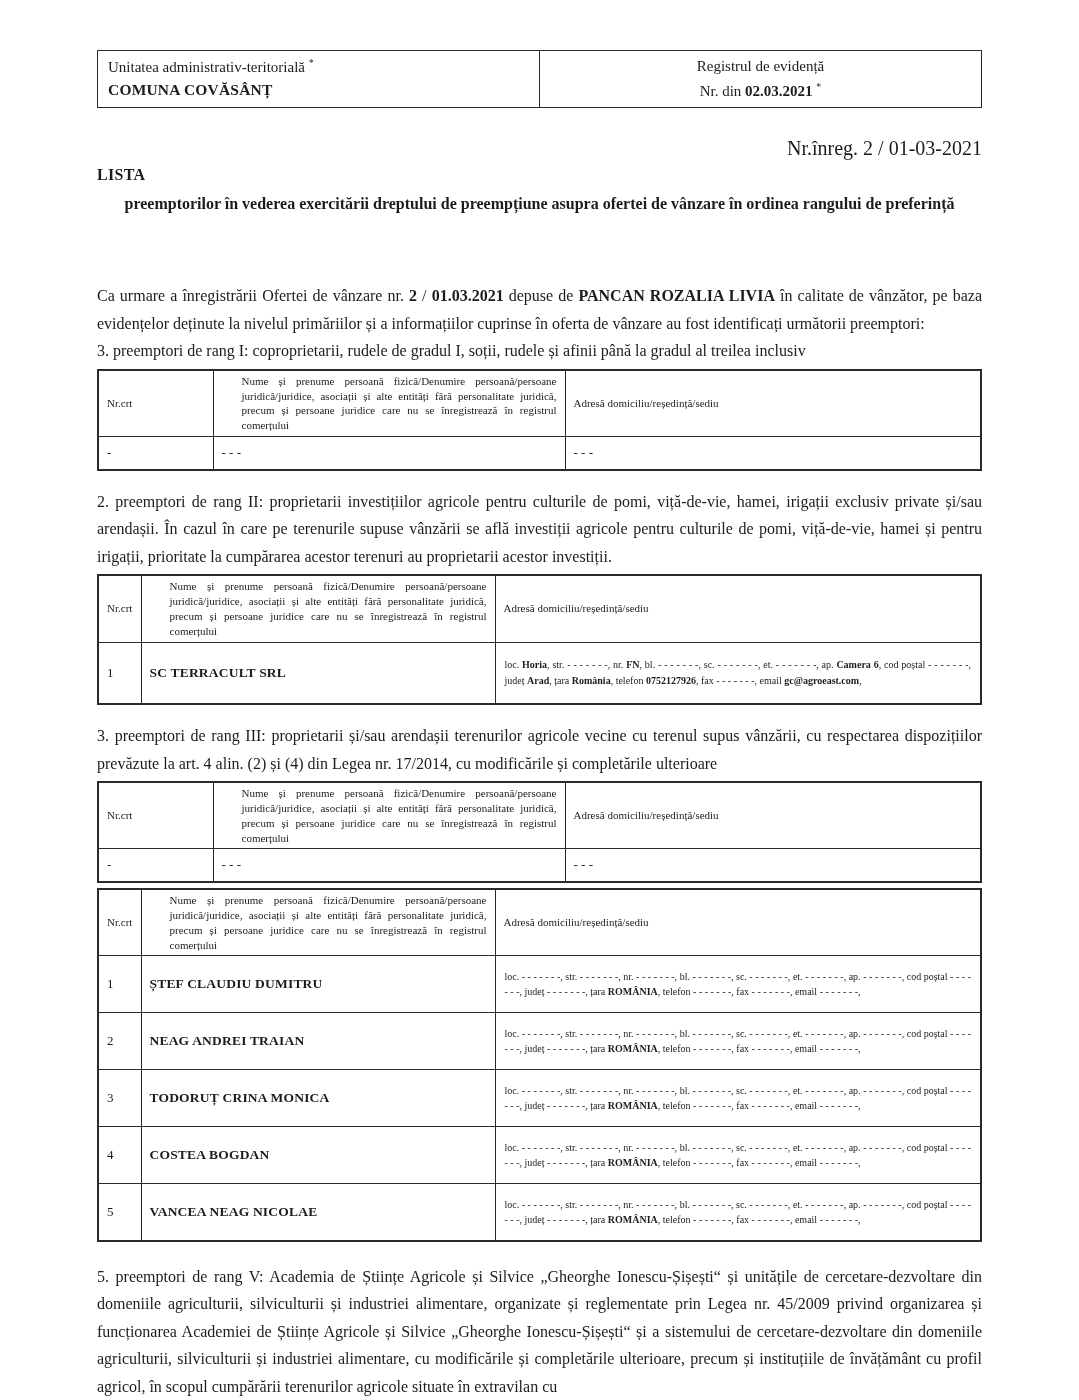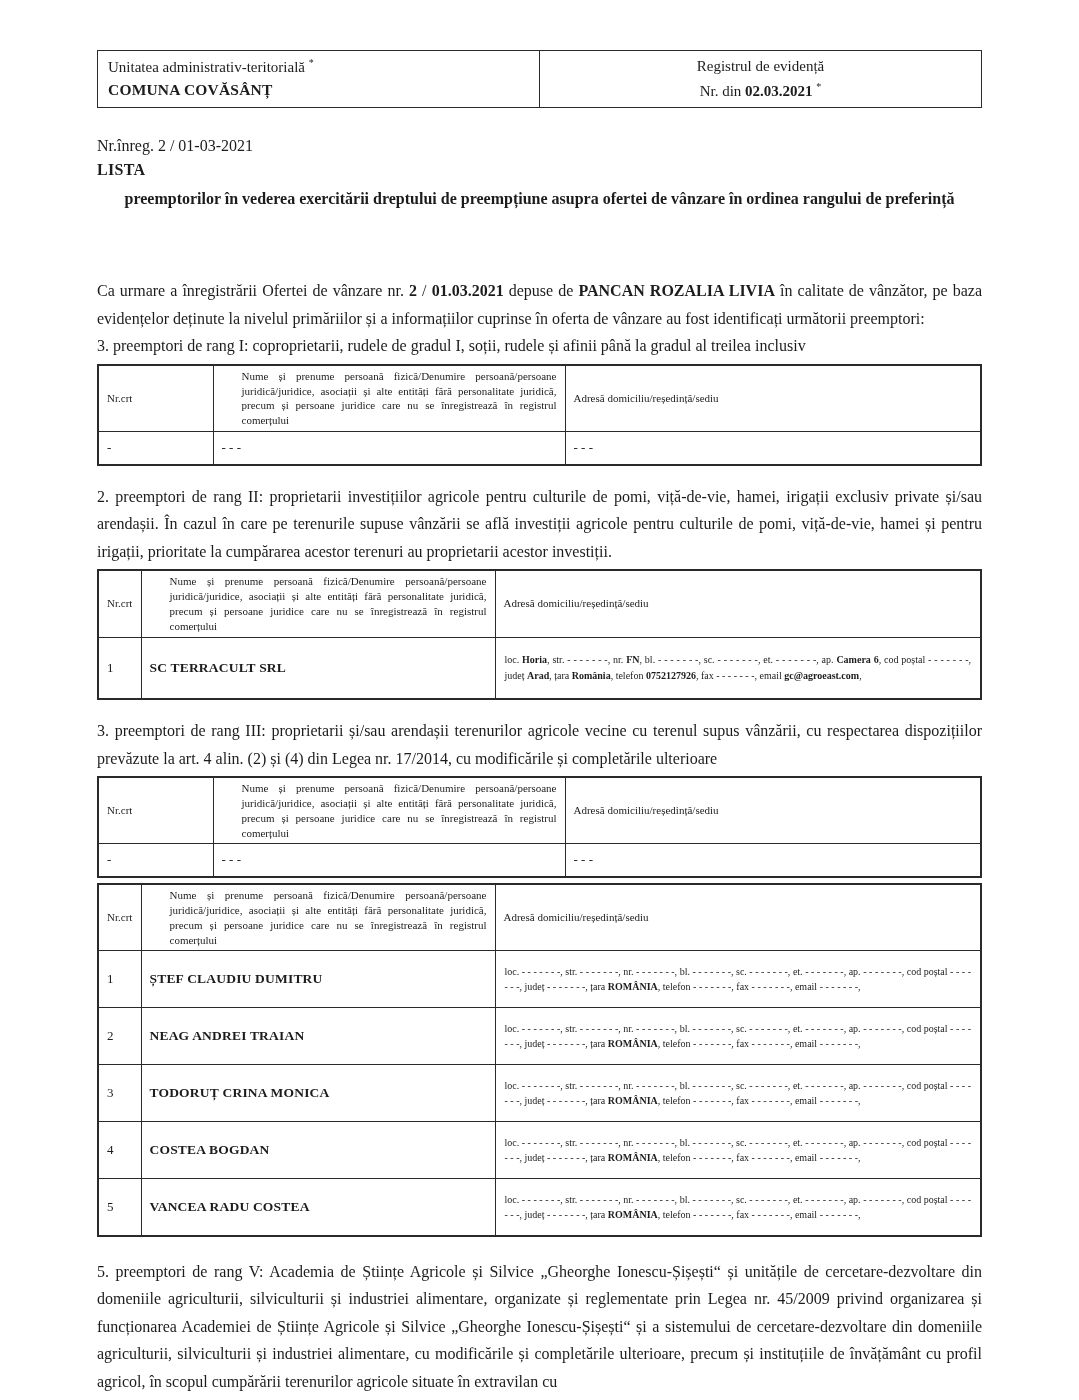--- a/index.html
+++ b/index.html
@@ -17,21 +17,21 @@
   }
   .hdr-left-cell + .hdr-left-cell{border-top:2px solid #f97316;margin-top:-1px;padding-left:16px;}
   .hdr-left-cell .val{font-weight:bold;font-size:15.5px;letter-spacing:.2px;}
   .hdr-right-cell{
     border:1px solid #2a2a2a;border-left:none;
     display:flex;flex-direction:column;justify-content:center;align-items:center;
     font-size:15px;line-height:1.65;text-align:center;
   }
   sup{font-size:10px;}
 
-  .reg-line{margin-top:29px;text-align:left;font-size:16px;}
+  .reg-line{margin-top:29px;text-align:right;font-size:20px;}
 
   .doc-title{margin-top:6px;text-align:left;font-weight:bold;font-size:16px;letter-spacing:.3px;}
   .doc-subtitle{margin-top:6px;text-align:center;font-weight:bold;font-size:16px;line-height:1.75;}
 
   .para{margin:0;text-align:justify;font-size:16px;line-height:1.72;}
   .intro{margin-top:64px;}
   .sec-heading{margin:0;font-size:16px;line-height:1.72;text-align:justify;}
 
   
   table{border-collapse:collapse;width:100%;table-layout:fixed;}
@@ -156,21 +156,21 @@
       <td class="cell-name">TODORUȚ CRINA MONICA</td>
       <td class="cell-addr"><span>loc. - - - - - - -, str. - - - - - - -, nr. - - - - - - -, bl. - - - - - - -, sc. - - - - - - -, et. - - - - - - -, ap. - - - - - - -, cod poștal - - - - - - -, județ - - - - - - -, țara </span><span style="font-weight: bold;">ROMÂNIA</span><span>, telefon - - - - - - -, fax - - - - - - -, email - - - - - - -,</span></td>
     </tr>
     <tr class="data-row">
       <td class="cell-nr">4</td>
       <td class="cell-name">COSTEA BOGDAN</td>
       <td class="cell-addr"><span>loc. - - - - - - -, str. - - - - - - -, nr. - - - - - - -, bl. - - - - - - -, sc. - - - - - - -, et. - - - - - - -, ap. - - - - - - -, cod poștal - - - - - - -, județ - - - - - - -, țara </span><span style="font-weight: bold;">ROMÂNIA</span><span>, telefon - - - - - - -, fax - - - - - - -, email - - - - - - -,</span></td>
     </tr>
     <tr class="data-row">
       <td class="cell-nr">5</td>
-      <td class="cell-name">VANCEA RADU COSTEA</td>
+      <td class="cell-name">VANCEA NEAG NICOLAE</td>
       <td class="cell-addr"><span>loc. - - - - - - -, str. - - - - - - -, nr. - - - - - - -, bl. - - - - - - -, sc. - - - - - - -, et. - - - - - - -, ap. - - - - - - -, cod poștal - - - - - - -, județ - - - - - - -, țara </span><span style="font-weight: bold;">ROMÂNIA</span><span>, telefon - - - - - - -, fax - - - - - - -, email - - - - - - -,</span></td>
     </tr>
   </tbody>
     </table>
 
   <p class="sec-heading sec5">5. preemptori de rang V: Academia de Științe Agricole și Silvice „Gheorghe Ionescu-Șișești“ și unitățile de cercetare-dezvoltare din domeniile agriculturii, silviculturii și industriei alimentare, organizate și reglementate prin Legea nr. 45/2009 privind organizarea și funcționarea Academiei de Științe Agricole și Silvice „Gheorghe Ionescu-Șișești“ și a sistemului de cercetare-dezvoltare din domeniile agriculturii, silviculturii și industriei alimentare, cu modificările și completările ulterioare, precum și instituțiile de învățământ cu profil agricol, în scopul cumpărării terenurilor agricole situate în extravilan cu</p>
 
 </div>
 
 </body></html>

